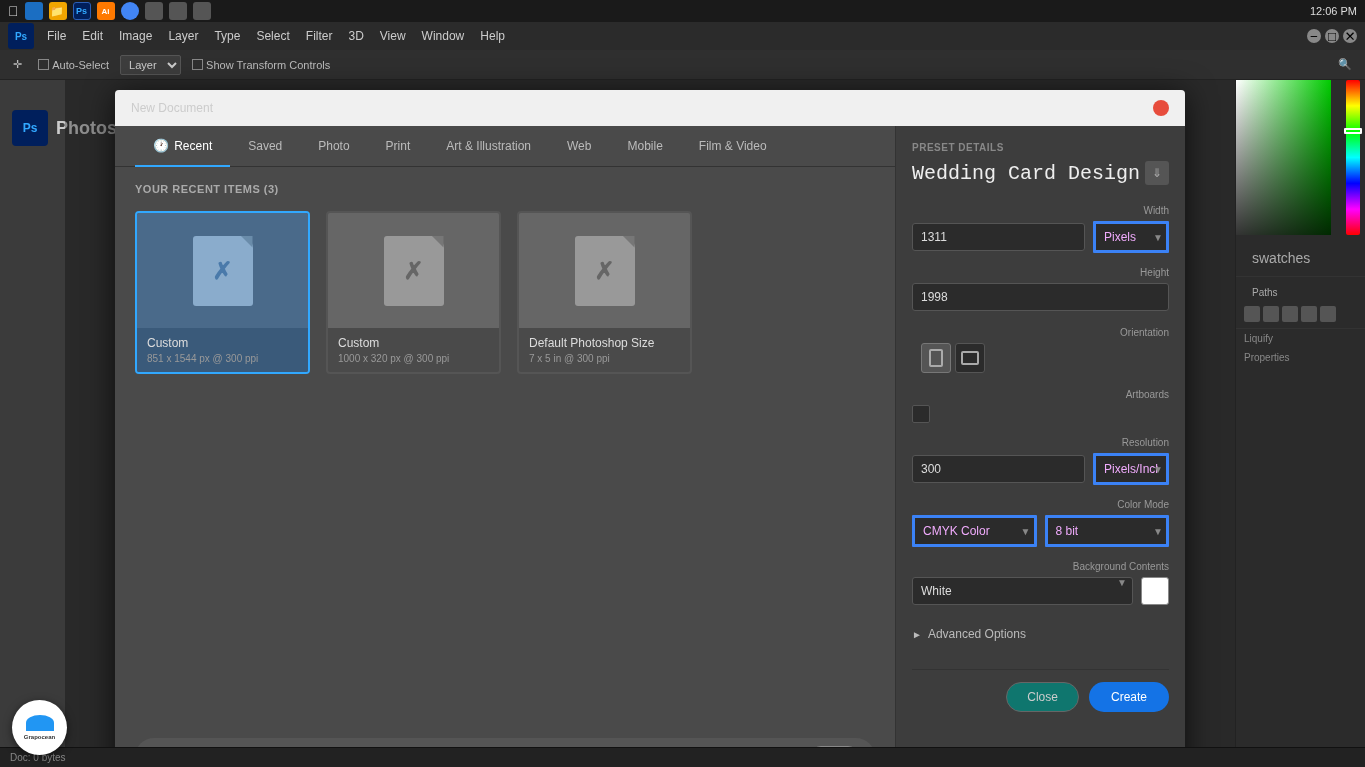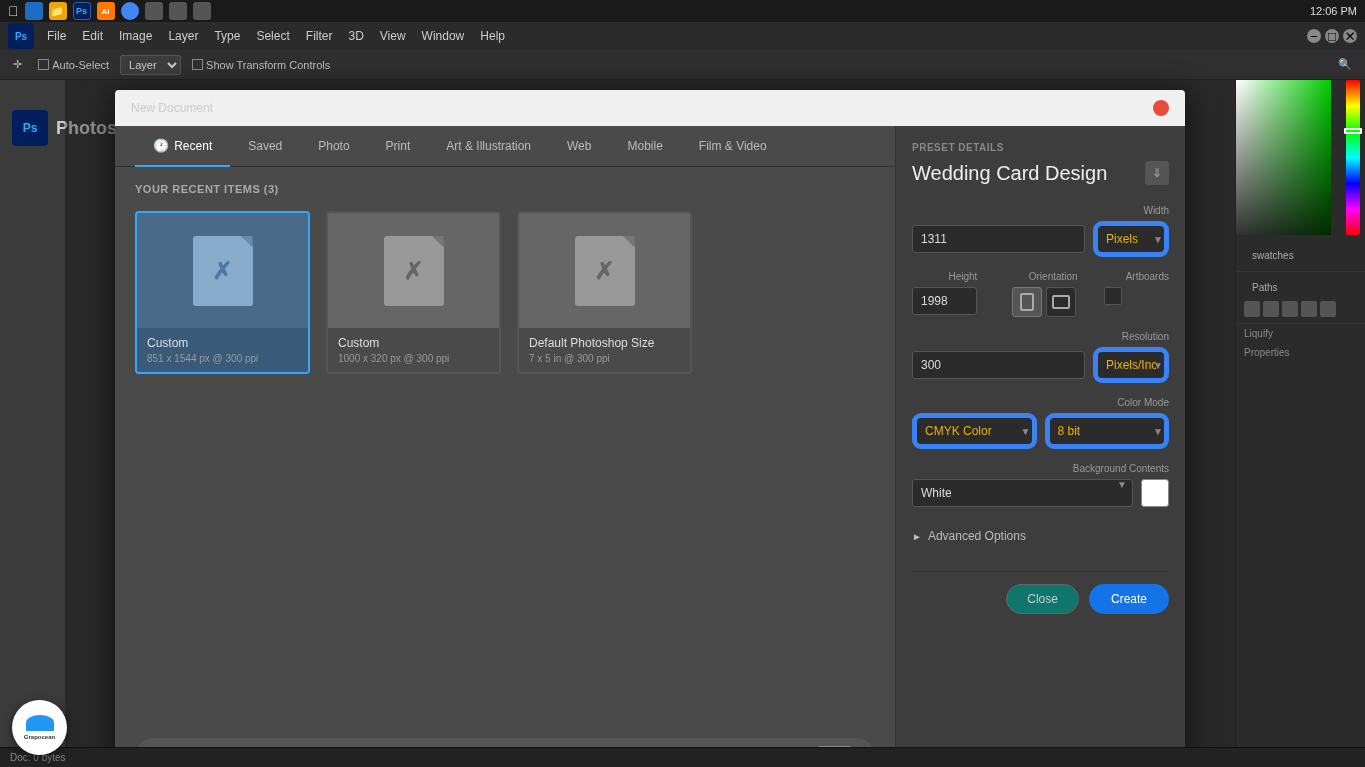--- a/index.html
+++ b/index.html
@@ -181,21 +181,21 @@
       border: 2px solid white;
       border-radius: 1px;
     }
     .panel-section {
       padding: 6px 8px;
       font-size: 10px;
       color: #aaa;
       border-bottom: 1px solid #333;
     }
     .panel-title {
-      font-size: 10px; color: #aaa; padding: 4px 8px;
+      font-size: 14px; color: #aaa; padding: 4px 8px;
     }
     .paths-panel {
       padding: 4px 8px;
       font-size: 10px;
       color: #aaa;
     }
 
     
     .ps-statusbar {
       position: absolute;
@@ -422,20 +422,21 @@
     .preset-title-row {
       display: flex;
       align-items: center;
       justify-content: space-between;
       margin-bottom: 20px;
     }
     .preset-title {
       font-size: 20px;
       color: #eee;
       font-weight: 400;
+      font-family: Liberation Mono, monospace;
     }
     .save-preset-icon {
       width: 24px; height: 24px;
       background: #555;
       border-radius: 3px;
       display: flex; align-items: center; justify-content: center;
       color: #aaa; font-size: 12px; cursor: pointer;
     }
     .field-group {
       margin-bottom: 14px;
@@ -463,25 +464,25 @@
     }
     .select-wrapper {
       flex: 2;
       position: relative;
       display: flex;
       align-items: center;
     }
     .select-wrapper select {
       width: 100%;
       background: #2b2b2b;
-      border: 5px solid #3b82f6;
-      color: #eab308;
+      border: 3px solid #3b82f6;
+      color: #f0abfc;
       font-size: 12px;
       padding: 6px 8px;
-      border-radius: 9px;
+      border-radius: 1px;
       outline: none;
       appearance: none;
       cursor: pointer;
     }
     .select-arrow {
       position: absolute;
       right: 6px;
       color: #888;
       pointer-events: none;
       font-size: 10px;
@@ -798,21 +799,21 @@
                 <select>
                   <option>Pixels</option>
                   <option>Inches</option>
                   <option>Centimeters</option>
                 </select>
                 <span class="select-arrow">▼</span>
               </div>
             </div>
           </div>
 
-          <div style="display:flex;gap:26px;margin-bottom:14px;">
+          <div style="display:flex;gap:16px;margin-bottom:14px;flex-direction:column;">
             <div style="flex:1;">
               <div class="field-label">Height</div>
               <input class="field-input" type="text" style="width: 100%;" value="1998">
             </div>
             <div style="flex:1;margin-left:9px;">
               <div class="field-label">Orientation</div>
               <div class="orientation-btns">
                 <button class="orient-btn active" title="Portrait">
                   <svg width="14" height="18" viewBox="0 0 14 18">
                     <rect x="1" y="1" width="12" height="16" fill="none" stroke="#aaa" stroke-width="2" rx="1"></rect>

